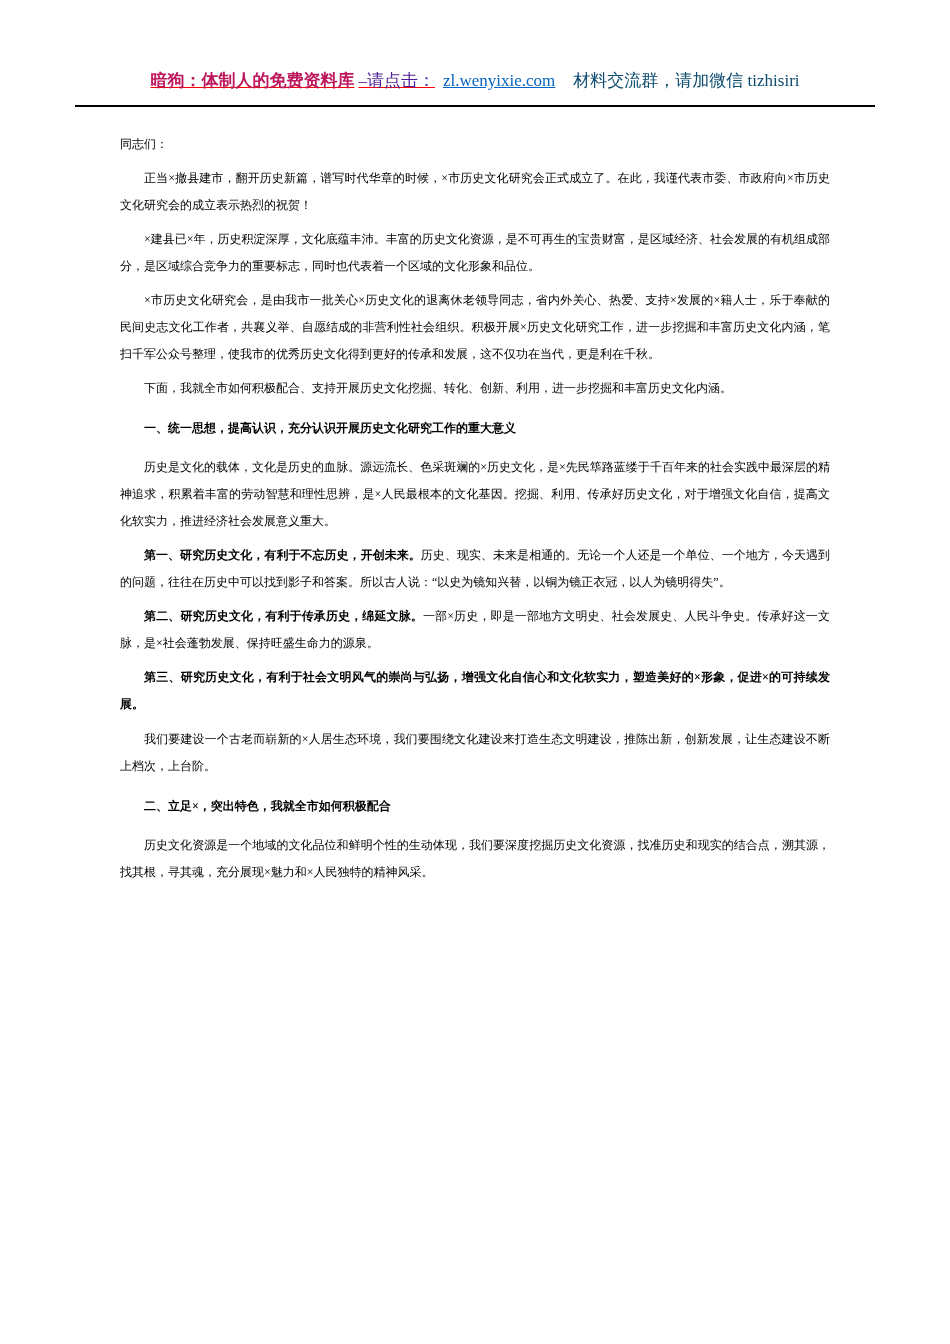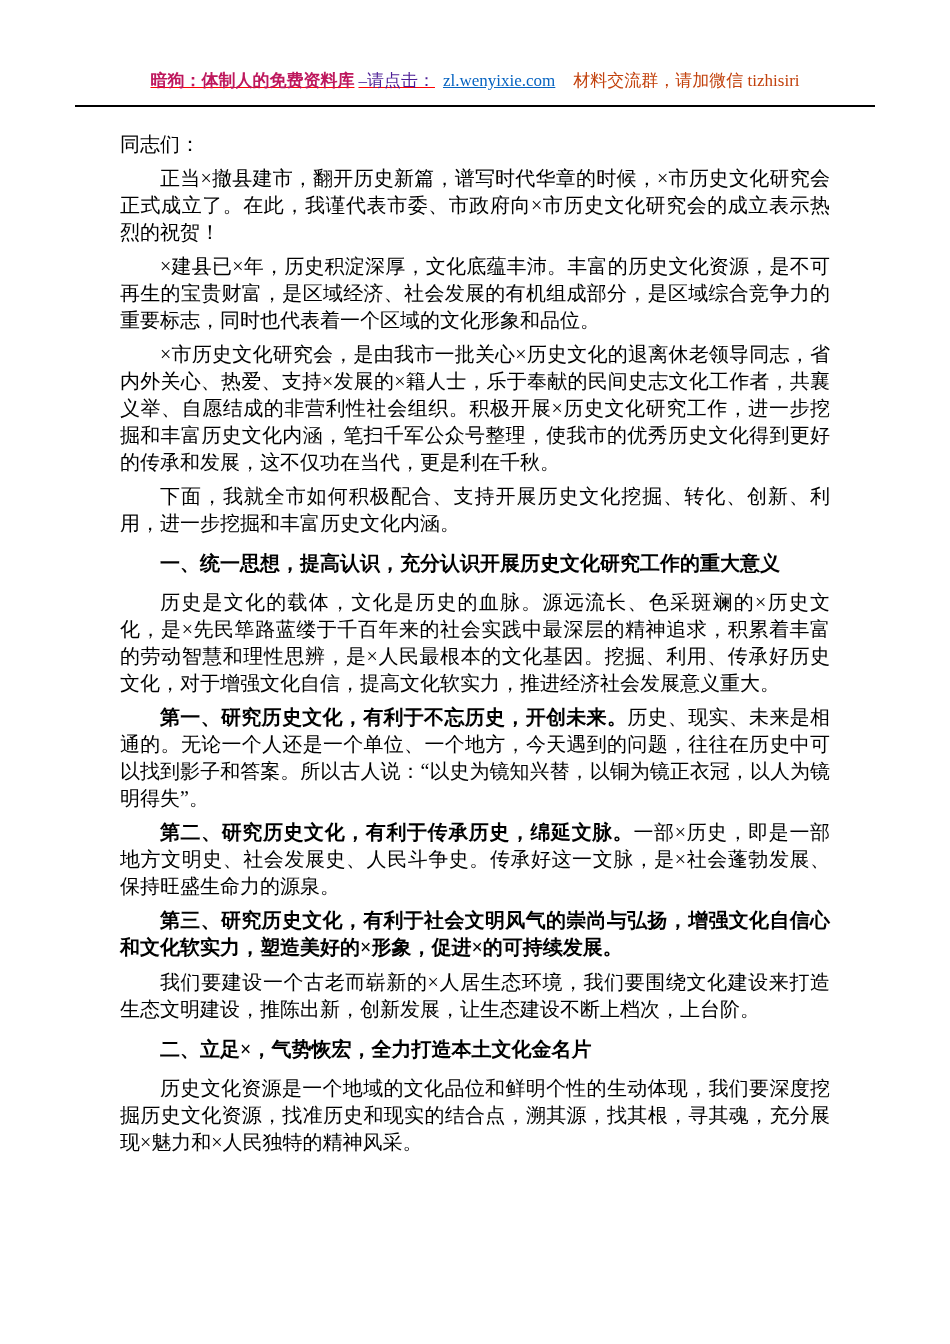--- a/index.html
+++ b/index.html
@@ -33,31 +33,31 @@
       margin-left: 4px;
     }
     .promo-link {
       color: #0563c1;
       text-decoration: underline;
       cursor: pointer;
       margin: 0 10px 0 8px;
       text-align: center;
     }
     .promo-suffix {
-      color: #c2410c;
+      color: #0c4a6e;
       margin-left: 8px;
     }
     .header-divider {
       border: none;
       border-top: 2px solid #000000;
       margin: 13px 75px 0 75px;
     }
     .doc {
       margin: 24px 120px 0 120px;
-      font-size: 20px;
+      font-size: 12px;
       line-height: 27px;
       text-align: justify;
       color: #000000;
     }
     .para {
       text-indent: 2em;
       margin-bottom: 7px;
     }
     .para.no-indent {
       text-indent: 0;
@@ -101,17 +101,17 @@
   <p class="para">历史是文化的载体，文化是历史的血脉。源远流长、色采斑斓的×历史文化，是×先民筚路蓝缕于千百年来的社会实践中最深层的精神追求，积累着丰富的劳动智慧和理性思辨，是×人民最根本的文化基因。挖掘、利用、传承好历史文化，对于增强文化自信，提高文化软实力，推进经济社会发展意义重大。</p>
 
   <p class="para"><span class="lead">第一、研究历史文化，有利于不忘历史，开创未来。</span><span>历史、现实、未来是相通的。无论一个人还是一个单位、一个地方，今天遇到的问题，往往在历史中可以找到影子和答案。所以古人说：“以史为镜知兴替，以铜为镜正衣冠，以人为镜明得失”。</span></p>
 
   <p class="para"><span class="lead">第二、研究历史文化，有利于传承历史，绵延文脉。</span><span>一部×历史，即是一部地方文明史、社会发展史、人民斗争史。传承好这一文脉，是×社会蓬勃发展、保持旺盛生命力的源泉。</span></p>
 
   <p class="para bold-all">第三、研究历史文化，有利于社会文明风气的崇尚与弘扬，增强文化自信心和文化软实力，塑造美好的×形象，促进×的可持续发展。</p>
 
   <p class="para">我们要建设一个古老而崭新的×人居生态环境，我们要围绕文化建设来打造生态文明建设，推陈出新，创新发展，让生态建设不断上档次，上台阶。</p>
 
-  <p class="para heading">二、立足×，气势恢宏，全力打造本土文化金名片</p>
+  <p class="para heading">二、立足×，突出特色，我就全市如何积极配合</p>
 
   <p class="para">历史文化资源是一个地域的文化品位和鲜明个性的生动体现，我们要深度挖掘历史文化资源，找准历史和现实的结合点，溯其源，找其根，寻其魂，充分展现×魅力和×人民独特的精神风采。</p>
 
 </div>
 
 </body></html>

